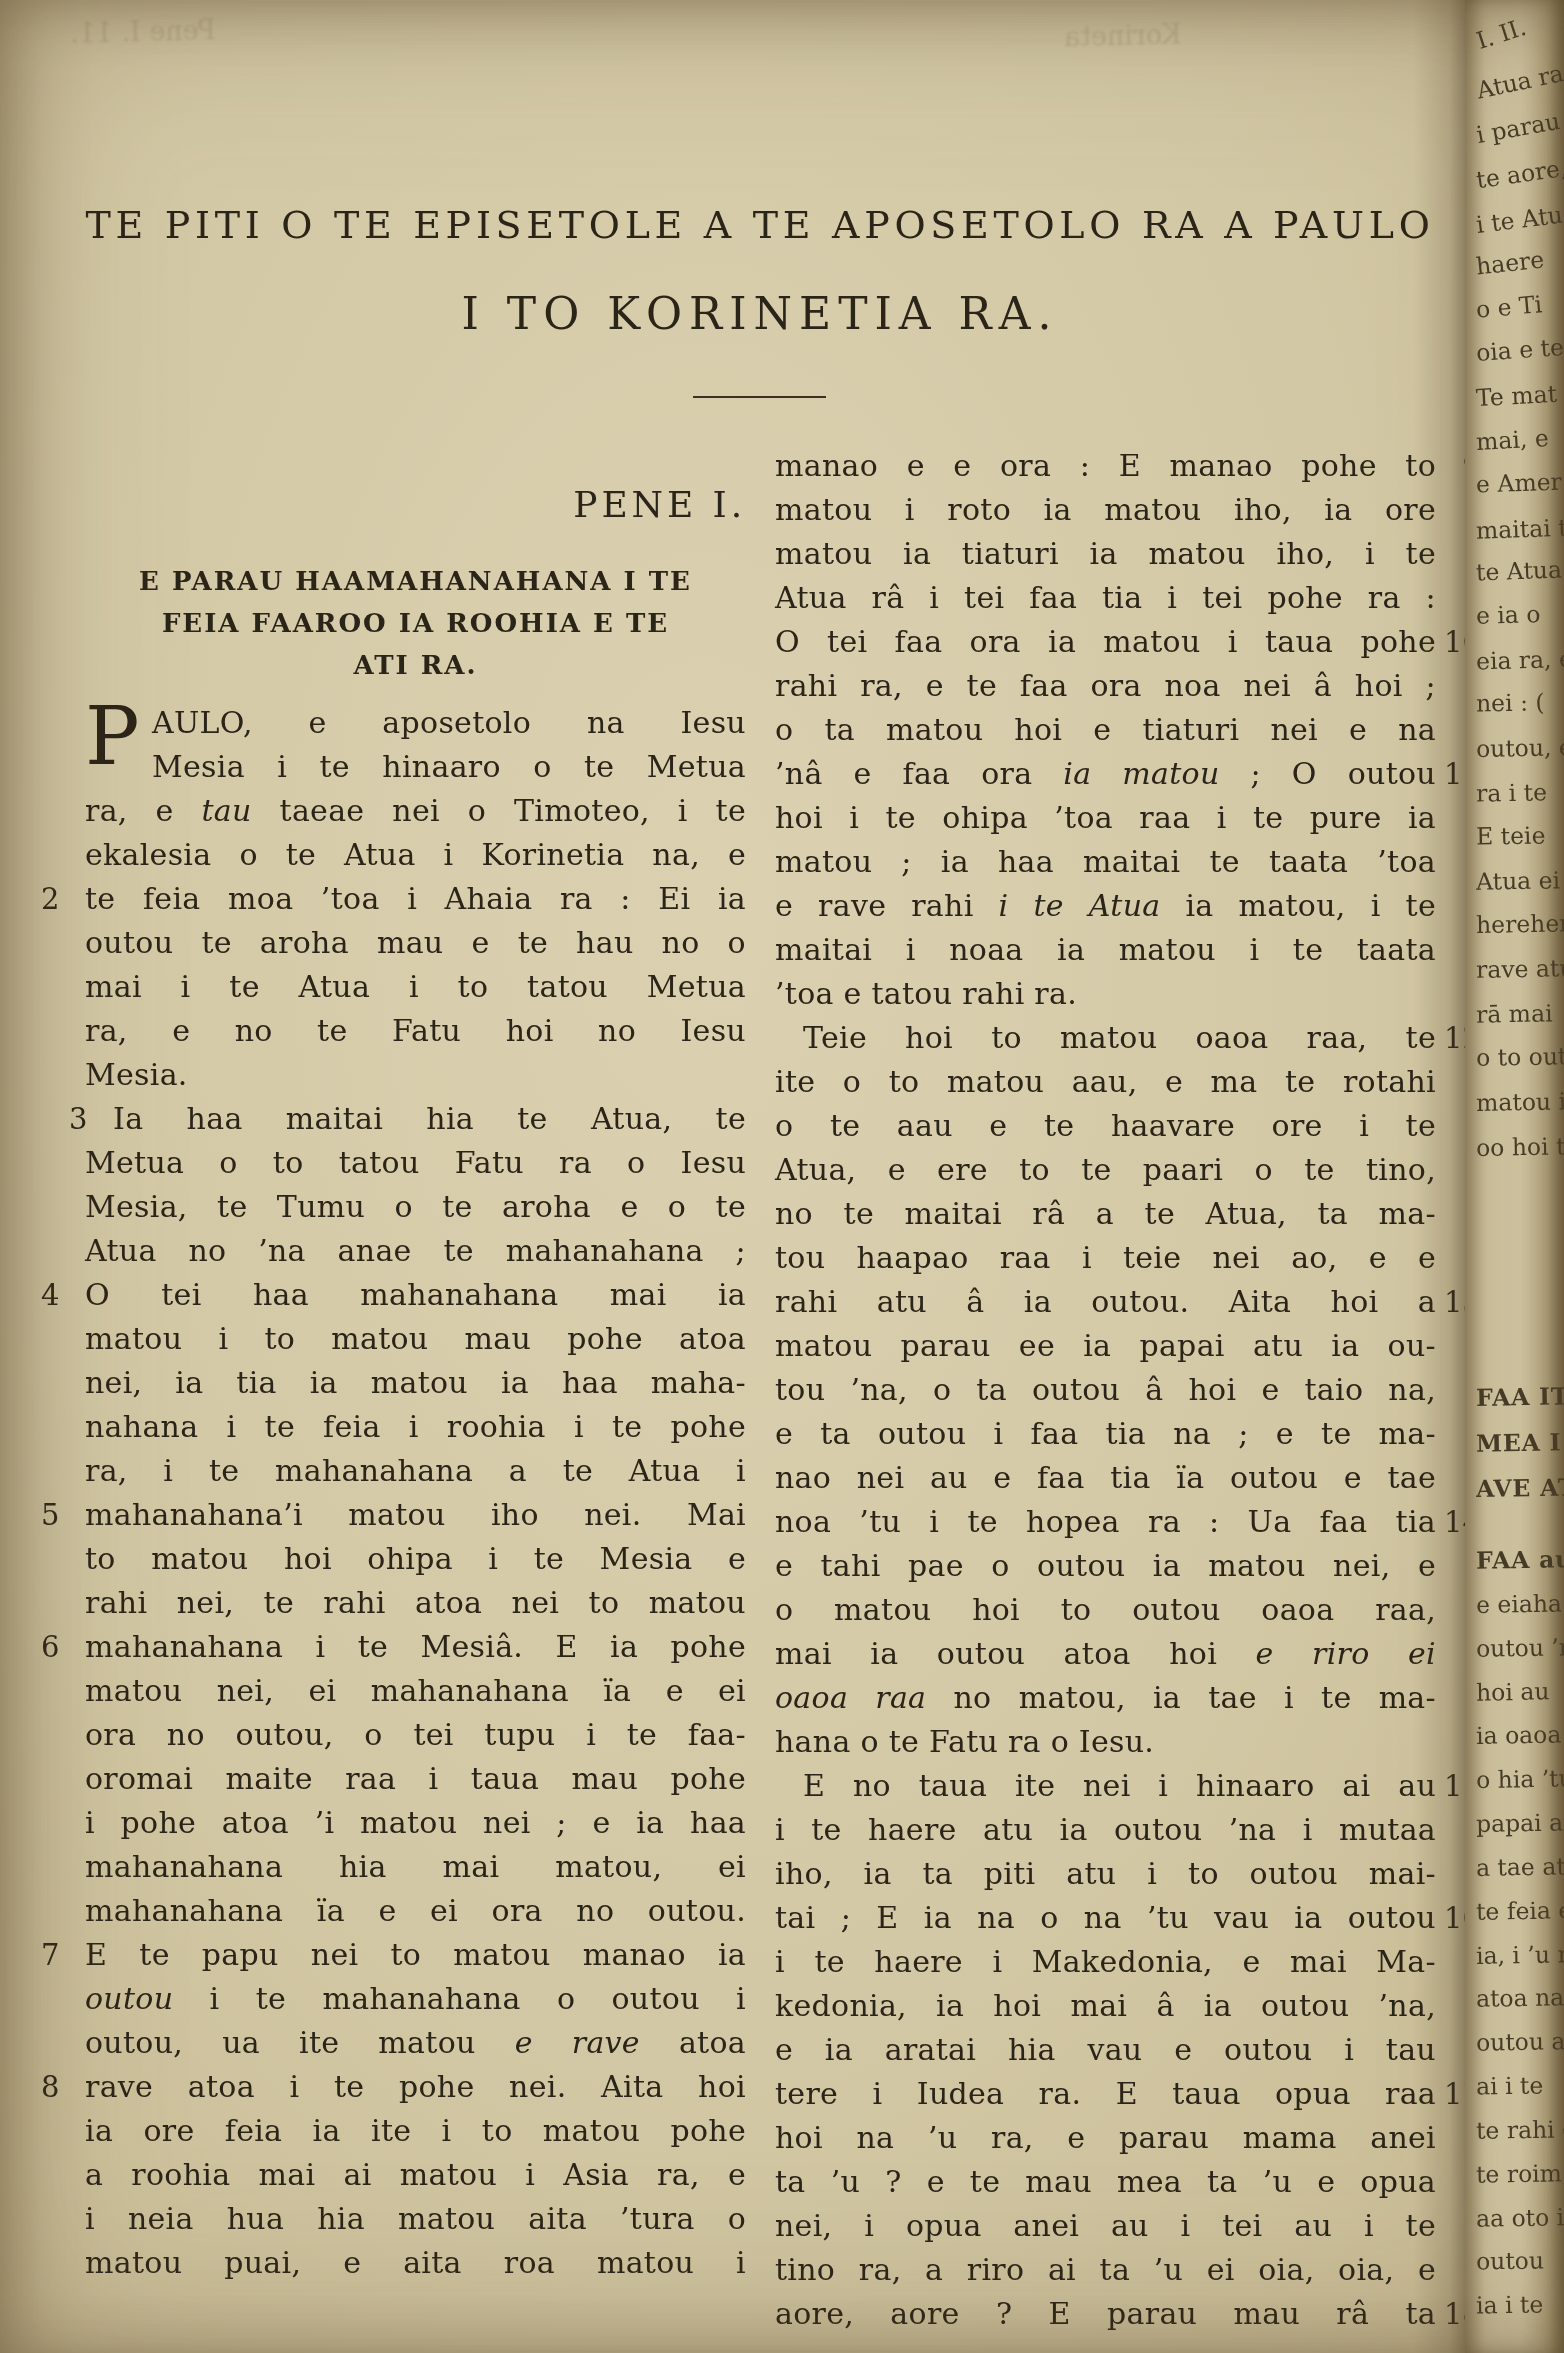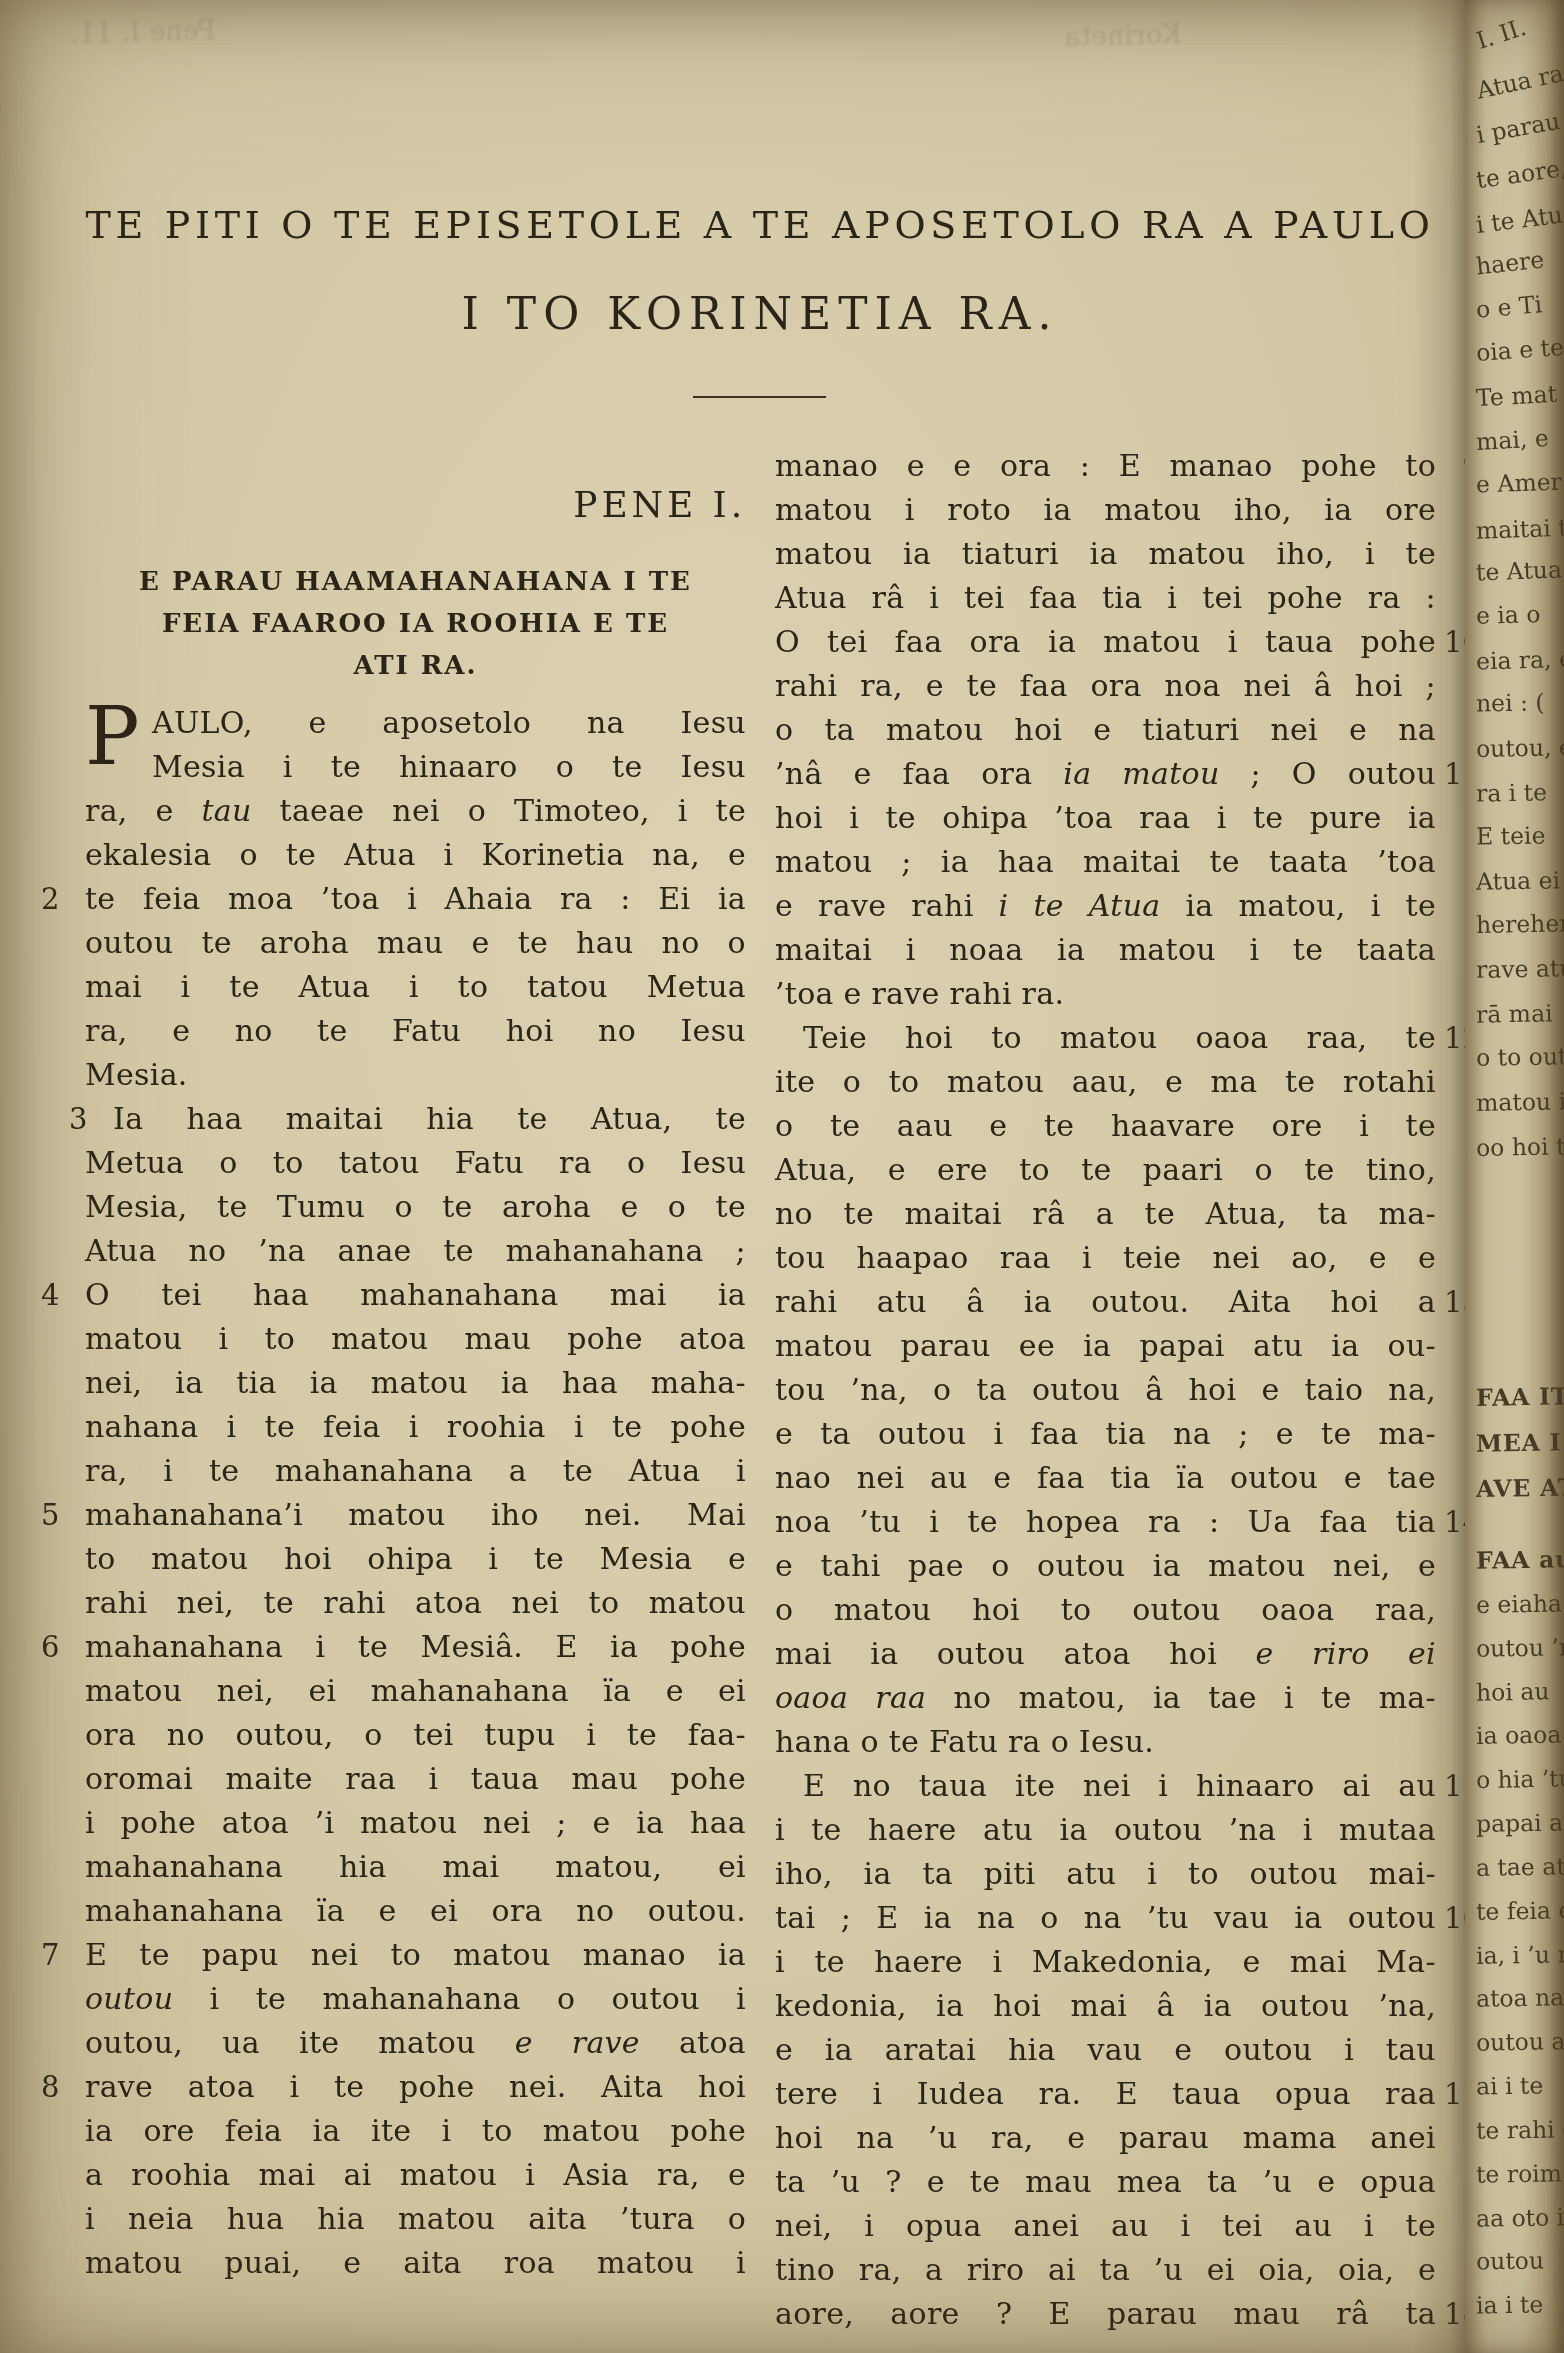--- a/index.html
+++ b/index.html
@@ -91,21 +91,21 @@
   <div class="summary" id="summary">
       <div class="sumline">E PARAU HAAMAHANAHANA I TE</div>
       <div class="sumline">FEIA FAAROO IA ROOHIA E TE</div>
       <div class="sumline">ATI RA.</div>
     </div>
 
   <div class="dropcap">P</div>
 
   <div class="col left" id="col-left">
       <div class="line dc"><span>AULO, e aposetolo na Iesu</span></div>
-      <div class="line dc"><span>Mesia i te hinaaro o te Iesu</span></div>
+      <div class="line dc"><span>Mesia i te hinaaro o te Metua</span></div>
       <div class="line"><span>ra, e <i>tau</i> taeae nei o Timoteo, i te</span></div>
       <div class="line"><span>ekalesia o te Atua i Korinetia na, e</span></div>
       <div class="line"><span class="vnum">2</span><span>te feia moa ’toa i Ahaia ra : Ei ia</span></div>
       <div class="line"><span>outou te aroha mau e te hau no o</span></div>
       <div class="line"><span>mai i te Atua i to tatou Metua</span></div>
       <div class="line"><span>ra, e no te Fatu hoi no Iesu</span></div>
       <div class="line end"><span>Mesia.</span></div>
       <div class="line indent"><span class="vnum">3</span><span>Ia haa maitai hia te Atua, te</span></div>
       <div class="line"><span>Metua o to tatou Fatu ra o Iesu</span></div>
       <div class="line"><span>Mesia, te Tumu o te aroha e o te</span></div>
@@ -140,21 +140,21 @@
       <div class="line"><span>matou ia tiaturi ia matou iho, i te</span></div>
       <div class="line"><span>Atua râ i tei faa tia i tei pohe ra :</span></div>
       <div class="line"><span class="vnum">10</span><span>O tei faa ora ia matou i taua pohe</span></div>
       <div class="line"><span>rahi ra, e te faa ora noa nei â hoi ;</span></div>
       <div class="line"><span>o ta matou hoi e tiaturi nei e na</span></div>
       <div class="line"><span class="vnum">11</span><span>’nâ e faa ora <i>ia matou</i> ; O outou</span></div>
       <div class="line"><span>hoi i te ohipa ’toa raa i te pure ia</span></div>
       <div class="line"><span>matou ; ia haa maitai te taata ’toa</span></div>
       <div class="line"><span>e rave rahi <i>i te Atua</i> ia matou, i te</span></div>
       <div class="line"><span>maitai i noaa ia matou i te taata</span></div>
-      <div class="line end"><span>’toa e rave rahi ra.</span></div>
+      <div class="line end"><span>’toa e tatou rahi ra.</span></div>
       <div class="line indent"><span class="vnum">12</span><span>Teie hoi to matou oaoa raa, te</span></div>
       <div class="line"><span>ite o to matou aau, e ma te rotahi</span></div>
       <div class="line"><span>o te aau e te haavare ore i te</span></div>
       <div class="line"><span>Atua, e ere to te paari o te tino,</span></div>
       <div class="line"><span>no te maitai râ a te Atua, ta ma-</span></div>
       <div class="line"><span>tou haapao raa i teie nei ao, e e</span></div>
       <div class="line"><span class="vnum">13</span><span>rahi atu â ia outou. Aita hoi a</span></div>
       <div class="line"><span>matou parau ee ia papai atu ia ou-</span></div>
       <div class="line"><span>tou ’na, o ta outou â hoi e taio na,</span></div>
       <div class="line"><span>e ta outou i faa tia na ; e te ma-</span></div>

